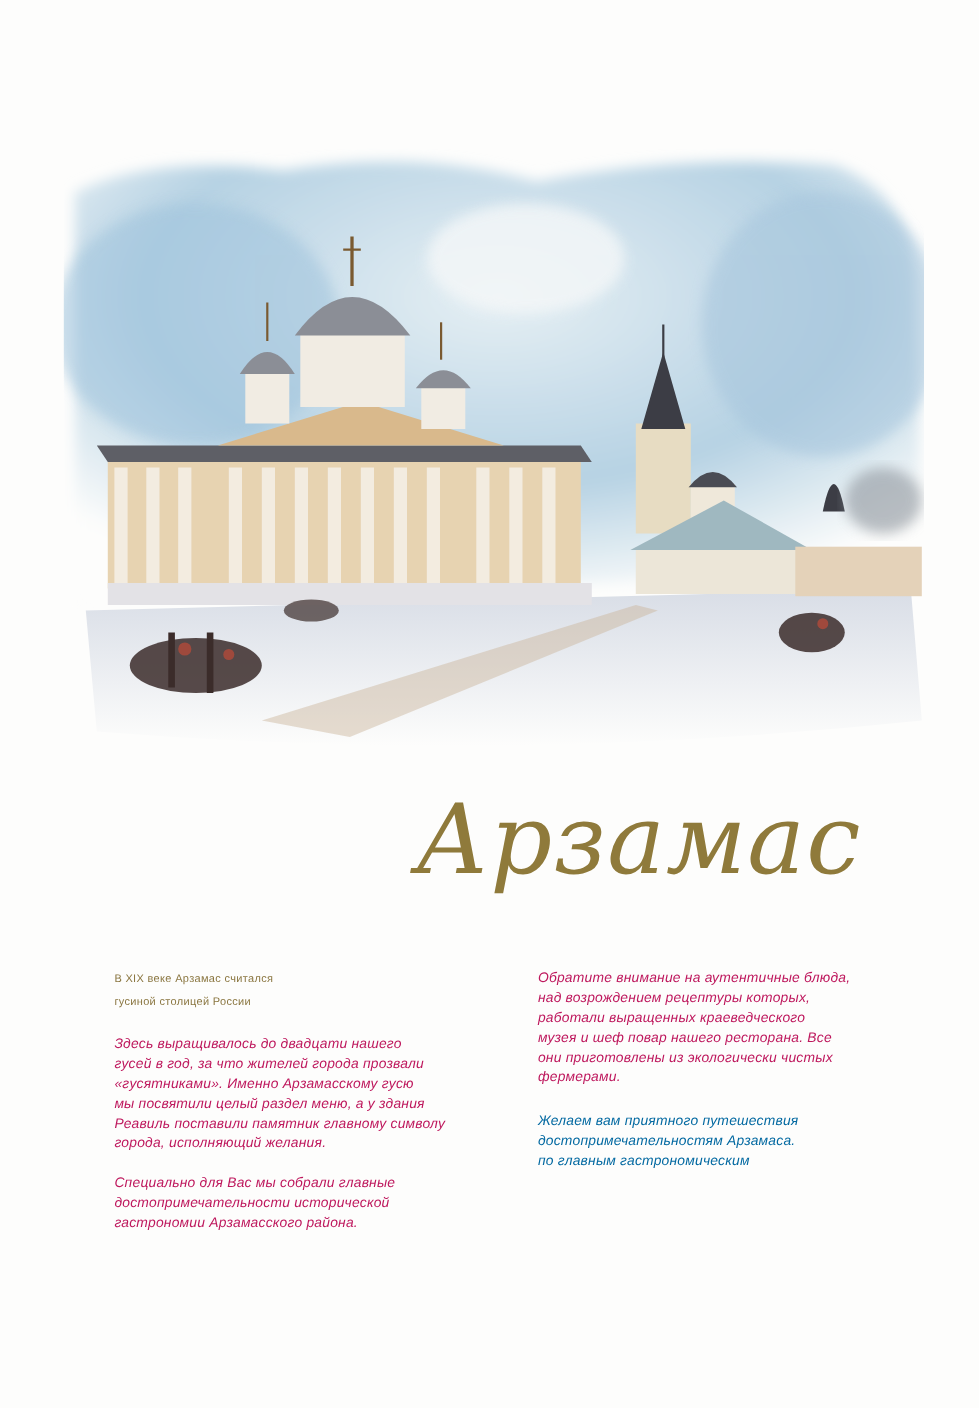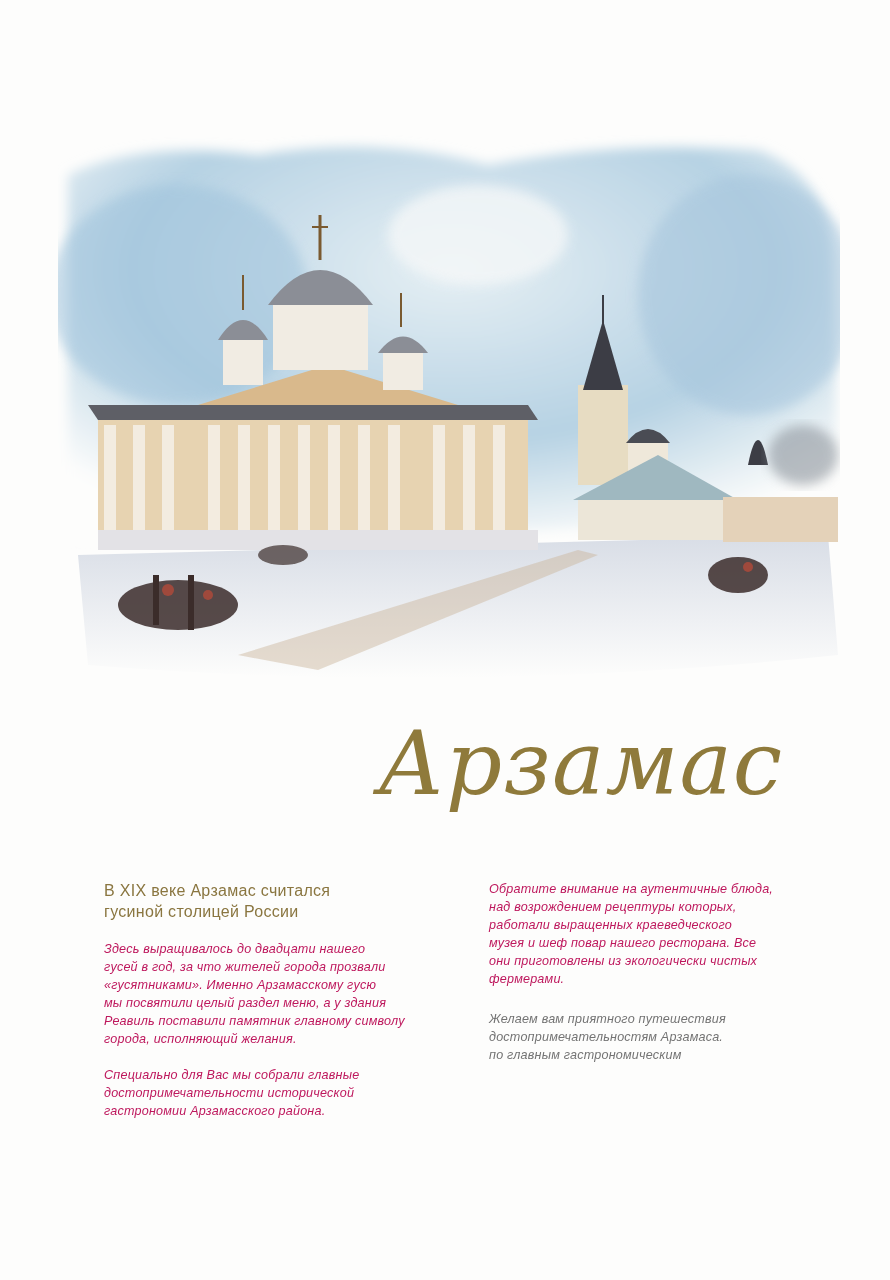--- a/index.html
+++ b/index.html
@@ -30,32 +30,32 @@
     .col {
       position: absolute;
       width: 330px;
       font-size: 12.6px;
       line-height: 18px;
     }
     .col-left { left: 104px; top: 880px; }
     .col-right { left: 489px; top: 880px; width: 320px; }
     .heading {
       color: #8a7640;
-      font-size: 16px;
+      font-size: 10px;
       line-height: 21px;
       margin: 0 0 18px 0;
       letter-spacing: 0.3px;
     }
     .para {
       color: #be185d;
       font-style: italic;
       margin: 0 0 18px 0;
       letter-spacing: 0.2px;
     }
-    .para.gold { color: #737373; }
+    .para.gold { color: #0369a1; }
     .line { display: block; white-space: nowrap; }
   </style>
 </head>
 <body>
 
 <div class="painting">
   <svg viewBox="0 0 782 545" preserveAspectRatio="none">
     <defs>
       <radialGradient id="sky" cx="50%" cy="30%" r="70%">
         <stop offset="0%" stop-color="#e6eff4"></stop>

